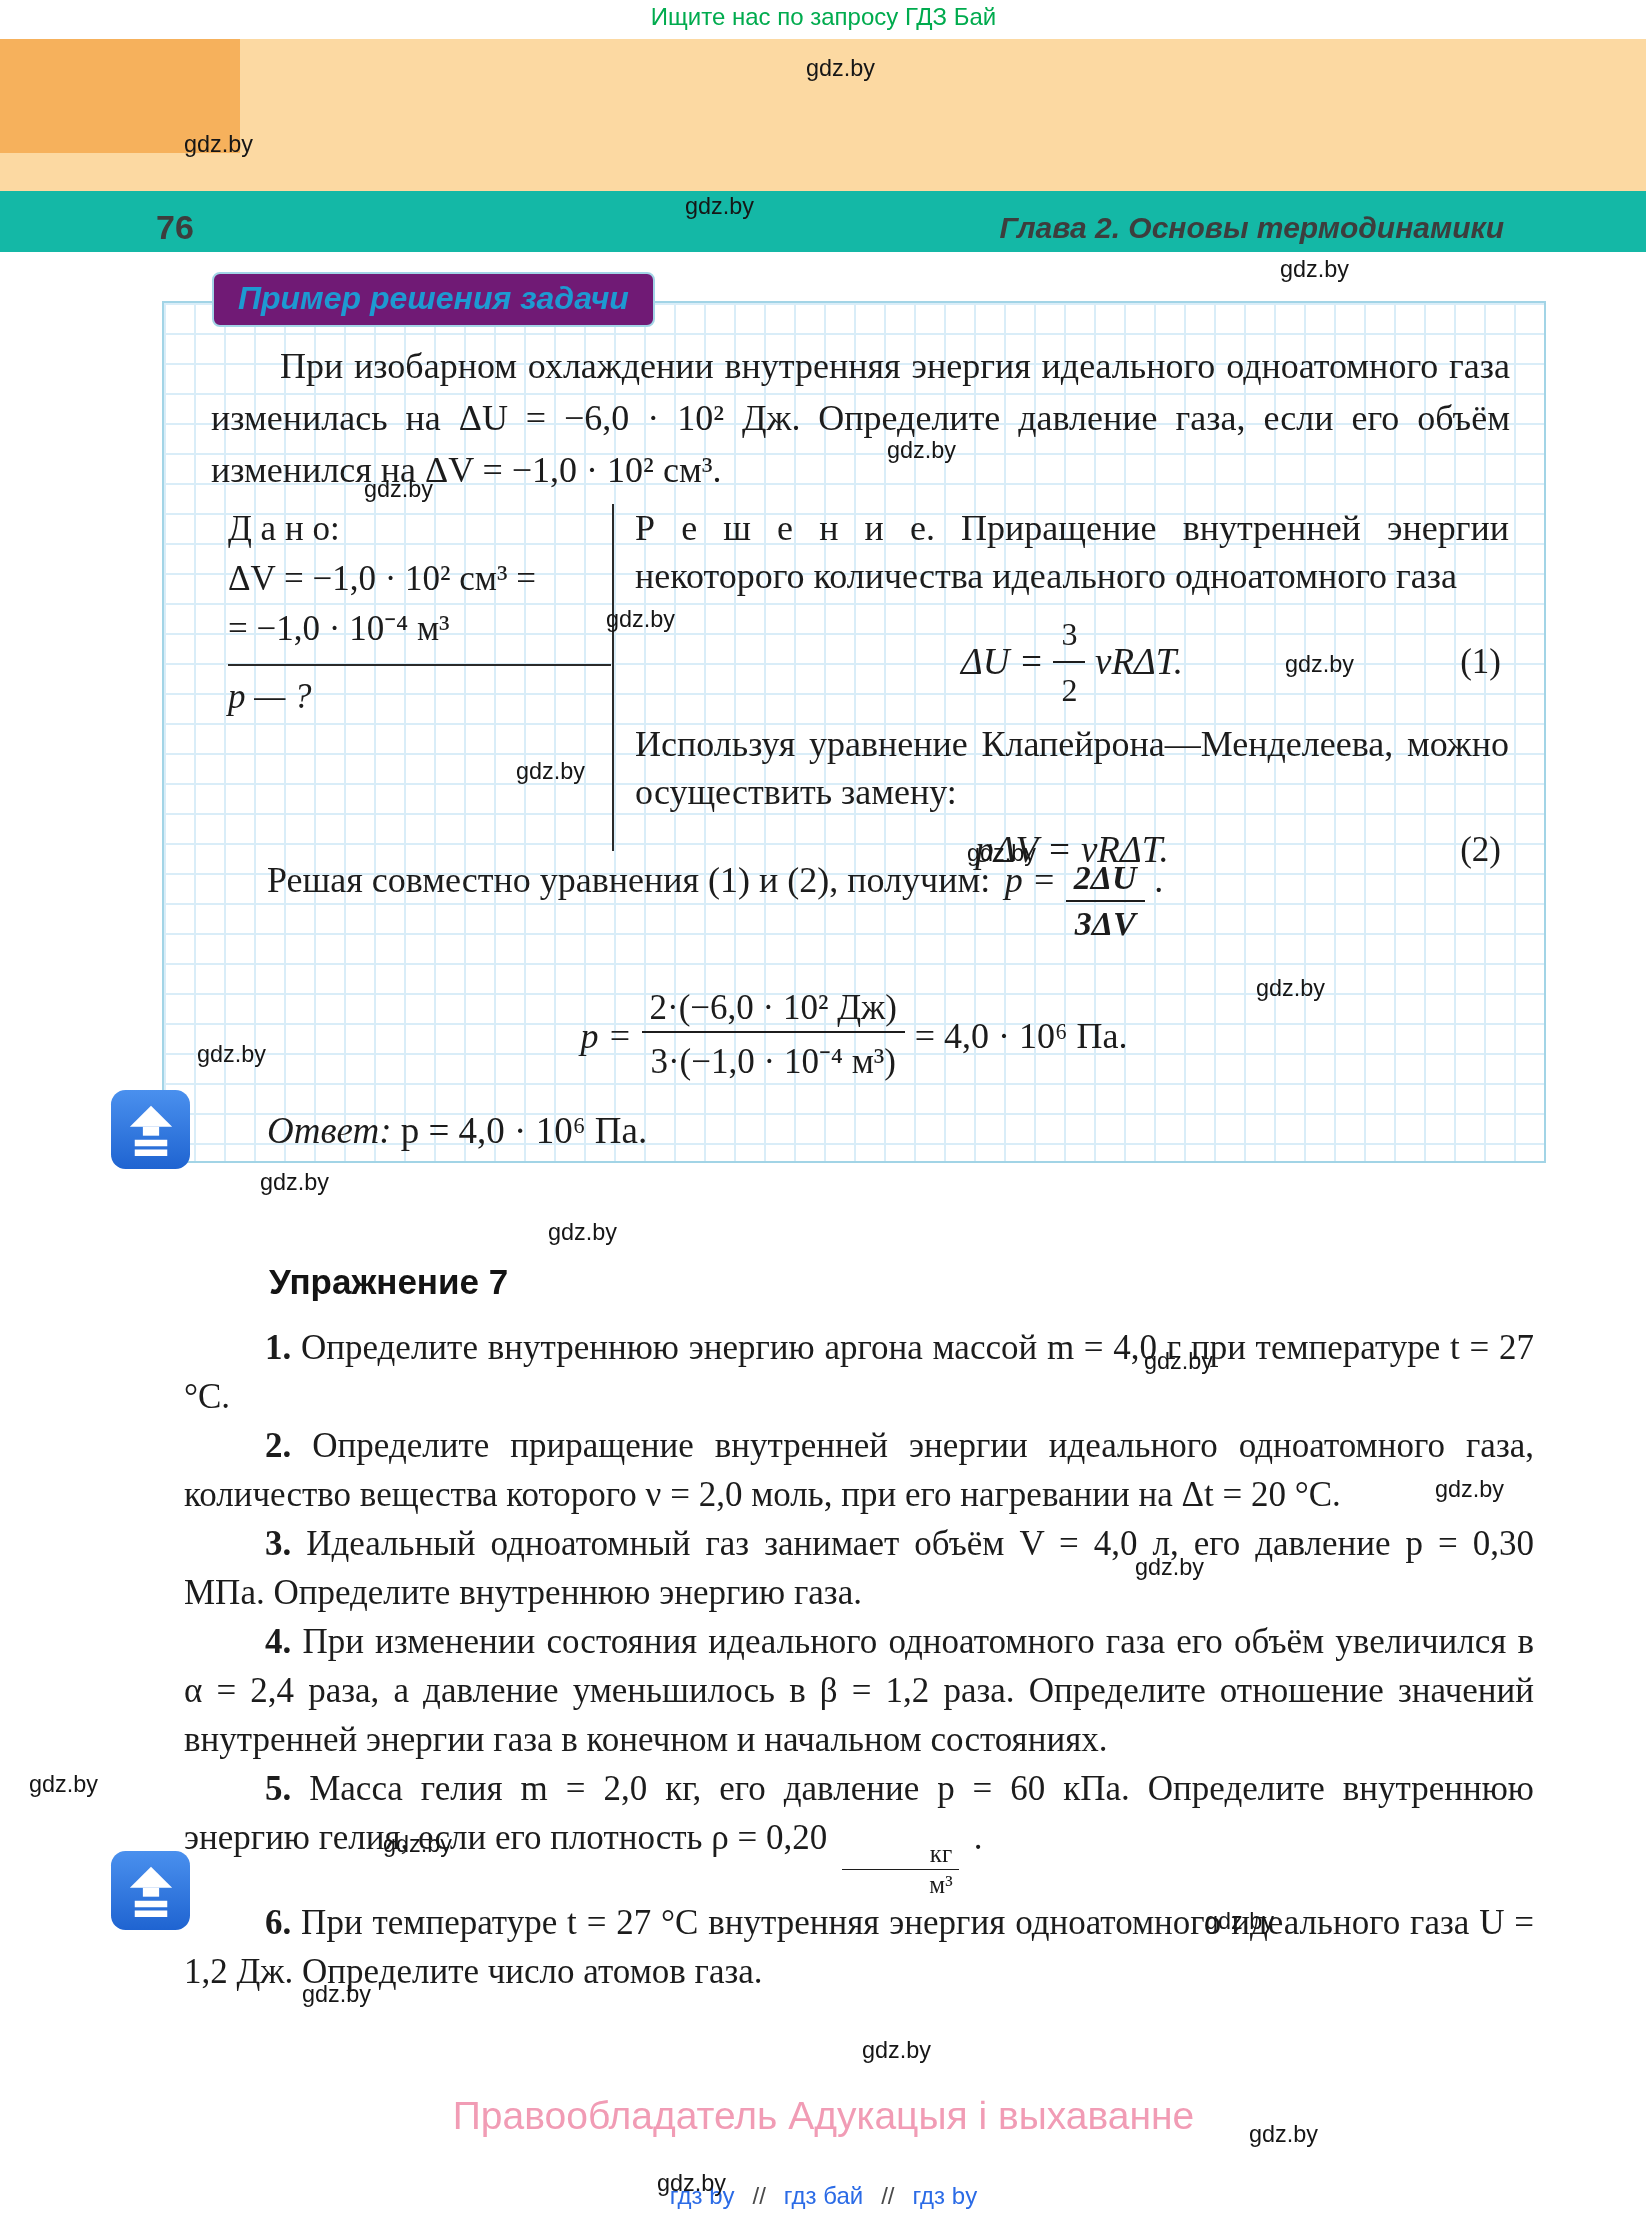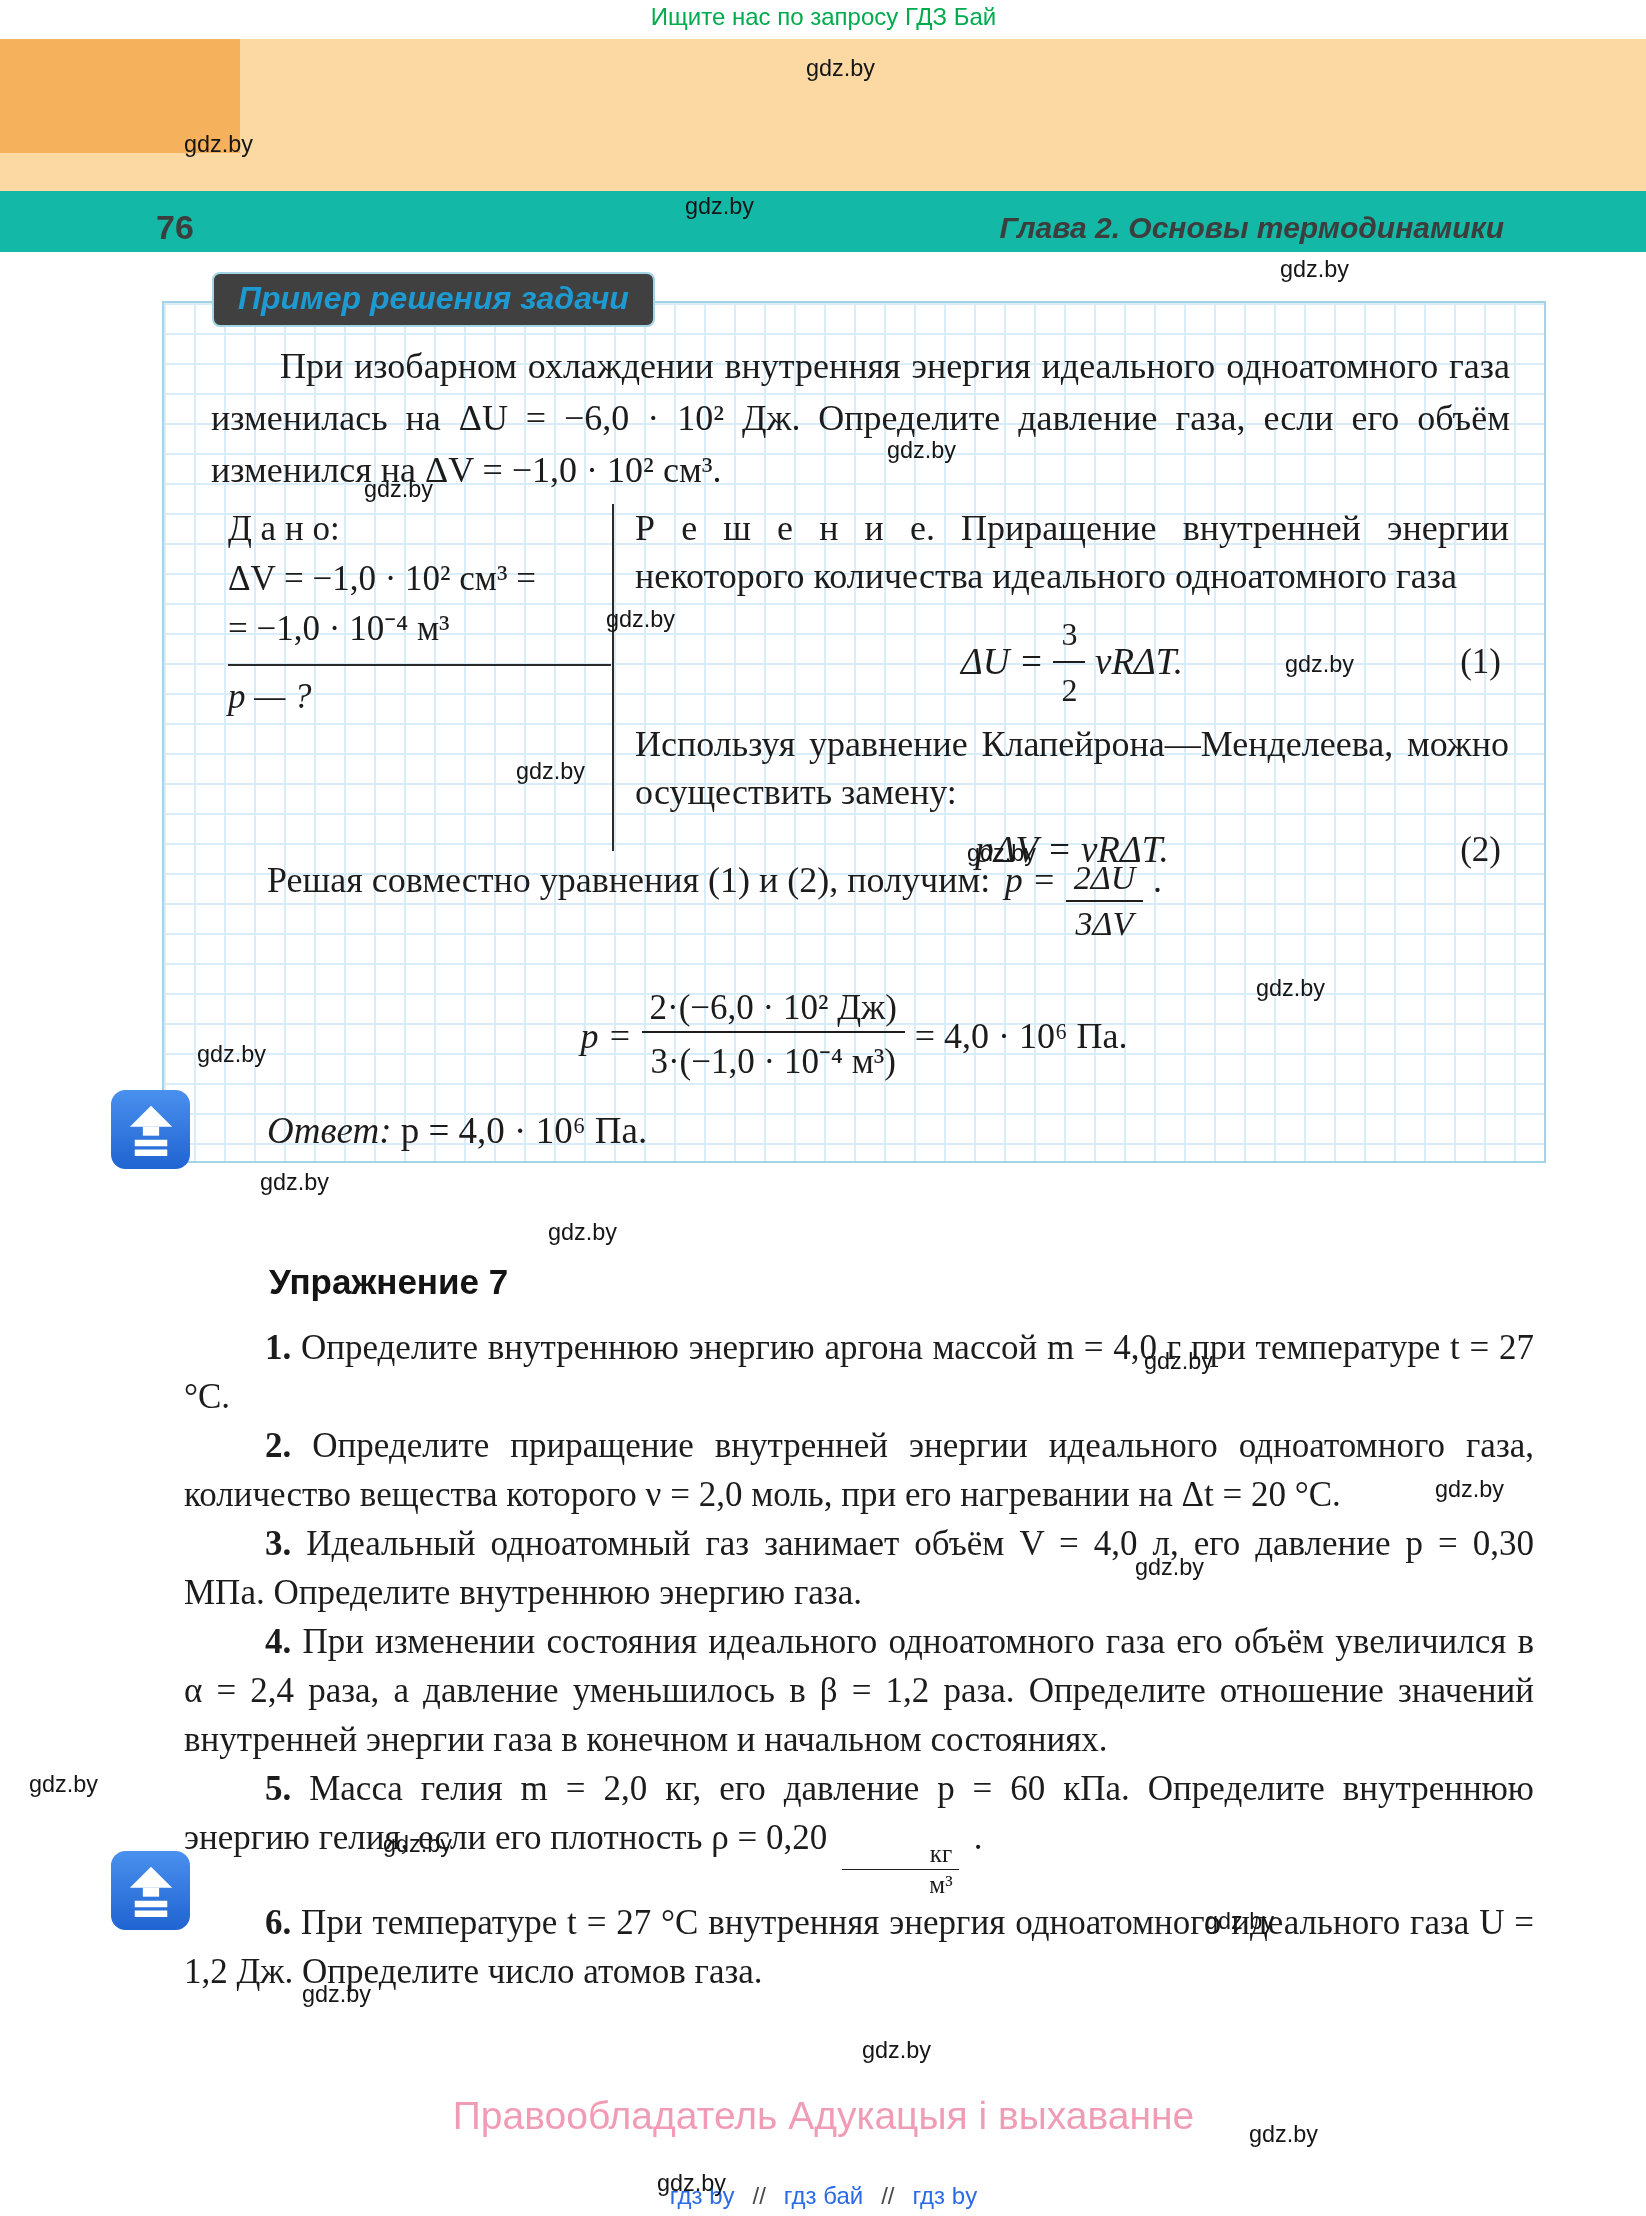--- a/index.html
+++ b/index.html
@@ -27,21 +27,21 @@
   
   .example-box {
     position:absolute; left:162px; top:301px; width:1384px; height:862px;
     border:2.4px solid #a2d4e6; background-color:#ffffff;
     background-image: linear-gradient(#d9edf8 1.6px, transparent 1.6px),
                       linear-gradient(90deg, #d9edf8 1.6px, transparent 1.6px);
     background-size:30px 30px; box-sizing:border-box;
   }
   .example-title {
     position:absolute; left:212px; top:272px; z-index:5;
-    background:#404040; border:2.4px solid #a2d4e6; border-radius:8px;
+    background:#701a75; border:2.4px solid #a2d4e6; border-radius:8px;
     padding:6.4px 24px 8px;
     font:italic bold 32px "Liberation Sans", sans-serif; color:#1d9ad2;
   }
   .problem {
     position:absolute; left:47px; top:37px; width:1299px;
     font-size:36px; line-height:52px; text-align:justify; text-indent:69px;
   }
   .dano { position:absolute; left:64px; top:201px; width:383px; font-size:35px; line-height:50px; }
   .dano-rule { border:0; border-top:2.4px solid #2a2a2a; margin:9.7px 0 6.4px; width:383px; }
   .dano-find { font-style:italic; }
@@ -49,21 +49,21 @@
   .resh { position:absolute; left:471px; top:201px; width:874px; font-size:36px; line-height:48px; text-align:justify; }
   .eq-row { position:relative; display:flex; align-items:center; justify-content:center; margin:9.7px 0 6.4px; font-size:37px; }
   .eq-label { position:absolute; right:8px; font-size:35px; }
   .math { font-style:italic; }
   .frac { display:inline-flex; flex-direction:column; align-items:center; vertical-align:middle; margin:0 9.7px; text-align:center; }
   .frac .num { padding:0 8px 3.2px; border-bottom:2.4px solid #1c1c1c; }
   .frac .den { padding-top:3.2px; }
   .frac-eq1 { font-size:32px; font-style:normal; }
   .solve-row { position:absolute; left:103px; top:556px; width:1257px; display:flex; font-size:36px; }
   .solve-row .gap { width:14.5px; }
-  .solve-frac { font-size:34px; }
+  .solve-frac { font-size:34px;font-weight:bold; }
   .calc-row { position:absolute; left:0; top:685px; width:100%; display:flex; justify-content:center; align-items:center; font-size:36px; }
   .calc-frac { font-size:35px; }
   .answer-row { position:absolute; left:103px; top:806px; font-size:37px; }
   
   .top-btn {
     position:absolute; width:79px; height:79px; border-radius:14.5px;
     background:linear-gradient(#4a90ee,#1f64d1); z-index:6;
     display:flex; align-items:center; justify-content:center; cursor:pointer;
   }
   

